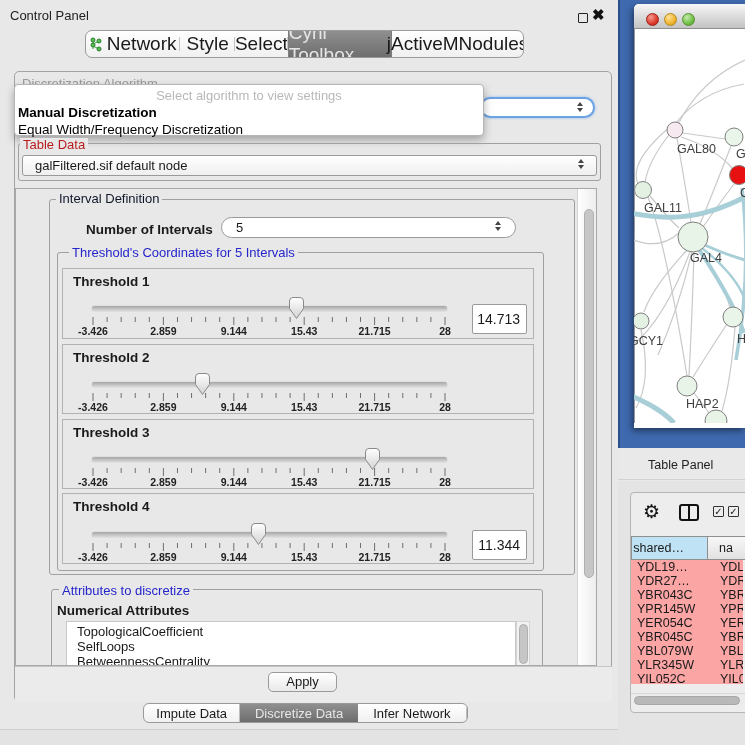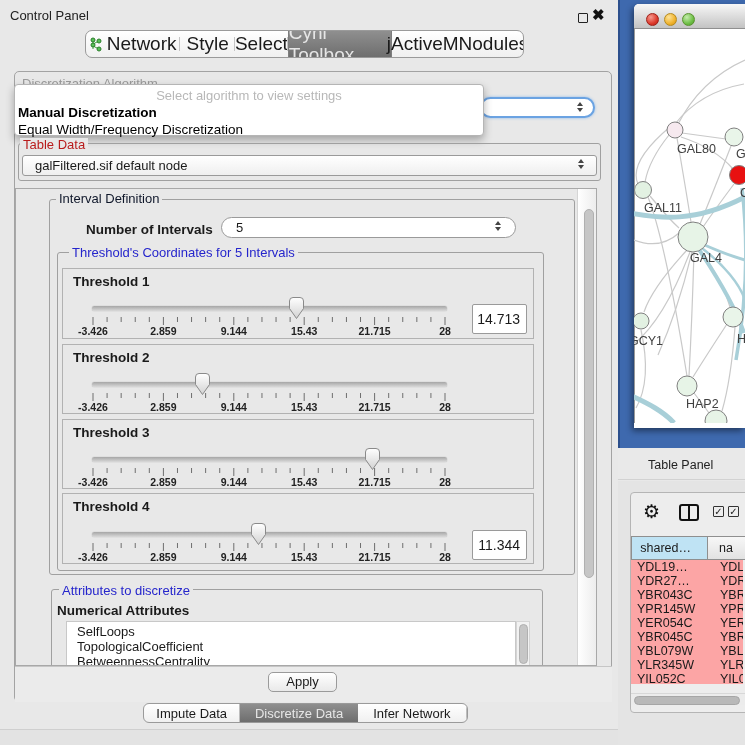--- a/index.html
+++ b/index.html
@@ -63,21 +63,21 @@
   .net-canvas { left:634px; top:29px; width:111px; height:394px; background:#ffffff; border-left:1px solid #999; }
   .tp-bar { left:618px; top:448px; width:127px; height:32px; background:#e9e9e9; border-bottom:1px solid #d2d2d2; }
   .tp-title { left:648px; top:458px; font-size:12.5px; color:#222; }
   .tp-body { left:618px; top:481px; width:127px; height:264px; background:#e4e4e4; }
   .tp-panel { left:630px; top:492px; width:120px; height:221px; background:#ededed; border:1px solid #b5b5b5; border-radius:4px 0 0 4px; }
   .gear { left:643px; top:500px; font-size:19px; color:#111; }
   .split-ico { left:679px; top:504px; width:20px; height:17px; border:2px solid #111; border-radius:3px; }
   .split-ico .mid { position:absolute; left:7px; top:0; width:2px; height:13px; background:#111; }
   .chk { width:11px; height:11px; border:1.5px solid #333; border-radius:1px; font-size:10px; line-height:9px; text-align:center; color:#222; }
   .tbl-header { left:631px; top:536px; width:114px; height:24px; }
-  .th-c1 { position:absolute; left:0; top:0; width:77px; height:24px; background:#bfe3f4; border:1px solid #8f8f8f; font-size:12.5px; text-align:right; padding-right:16px; line-height:22px; color:#1a1a1a; }
+  .th-c1 { position:absolute; left:0; top:0; width:77px; height:24px; background:#bfe3f4; border:1px solid #8f8f8f; font-size:12.5px; text-align:right; padding-right:23px; line-height:22px; color:#1a1a1a; }
   .th-c2 { position:absolute; left:77px; top:0; width:37px; height:24px; background:linear-gradient(#f7f7f7,#e2e2e2); border-top:1px solid #8f8f8f; border-bottom:1px solid #8f8f8f; font-size:12.5px; line-height:22px; padding-left:11px; }
   .tbl-body { left:631px; top:560px; width:112px; height:124px; background:#fca5a5; overflow:hidden; }
   .tbl-row { position:relative; height:14px; }
   .tbl-row .c1 { position:absolute; left:6px; top:0; font-size:12.5px; line-height:14px; white-space:nowrap; }
   .tbl-row .c2 { position:absolute; left:89px; top:0; font-size:12.5px; line-height:14px; white-space:nowrap; }
   .tbl-sbh { left:631px; top:693px; width:114px; height:12px; background:#ececec; border-top:1px solid #d8d8d8; }
   .tbl-sbh .thumb { position:absolute; left:3px; top:1.5px; width:106px; height:9px; border-radius:4.5px; background:#b9b9b9; border:1px solid #a6a6a6; }
   svg text { font-family:"Liberation Sans", sans-serif; }
 </style>
 </head>
@@ -349,22 +349,22 @@
             </defs>
             <path d="M1.5,5 Q1.5,1.5 5,1.5 L12,1.5 Q15.5,1.5 15.5,5 L15.5,12.5 L8.5,22.5 L1.5,12.5 Z" fill="url(#tg3)" stroke="#8a8a8a" stroke-width="1"></path>
           </svg>
           <div class="thr-box" style="top: 36px;">11.344</div>
         </div>
       </div>
     <div class="group ag abs"></div>
     <div class="group-label ag-label abs">Attributes to discretize</div>
     <div class="na-label abs">Numerical Attributes</div>
     <div class="attr-list abs" id="attr-list">
+        <div class="attr-item">TopologicalCoefficient</div>
         <div class="attr-item">SelfLoops</div>
-        <div class="attr-item">TopologicalCoefficient</div>
         <div class="attr-item">BetweennessCentrality</div>
       </div>
     <div class="attr-sb abs">
       <div class="sb-thumb" style="position:absolute; left:1.5px; top:2px; width:9px; height:40px;"></div>
     </div>
     <div class="sb-v-track">
       <div class="sb-thumb" style="position:absolute; left:6px; top:20px; width:10px; height:369px;"></div>
     </div>
   </div>
 

